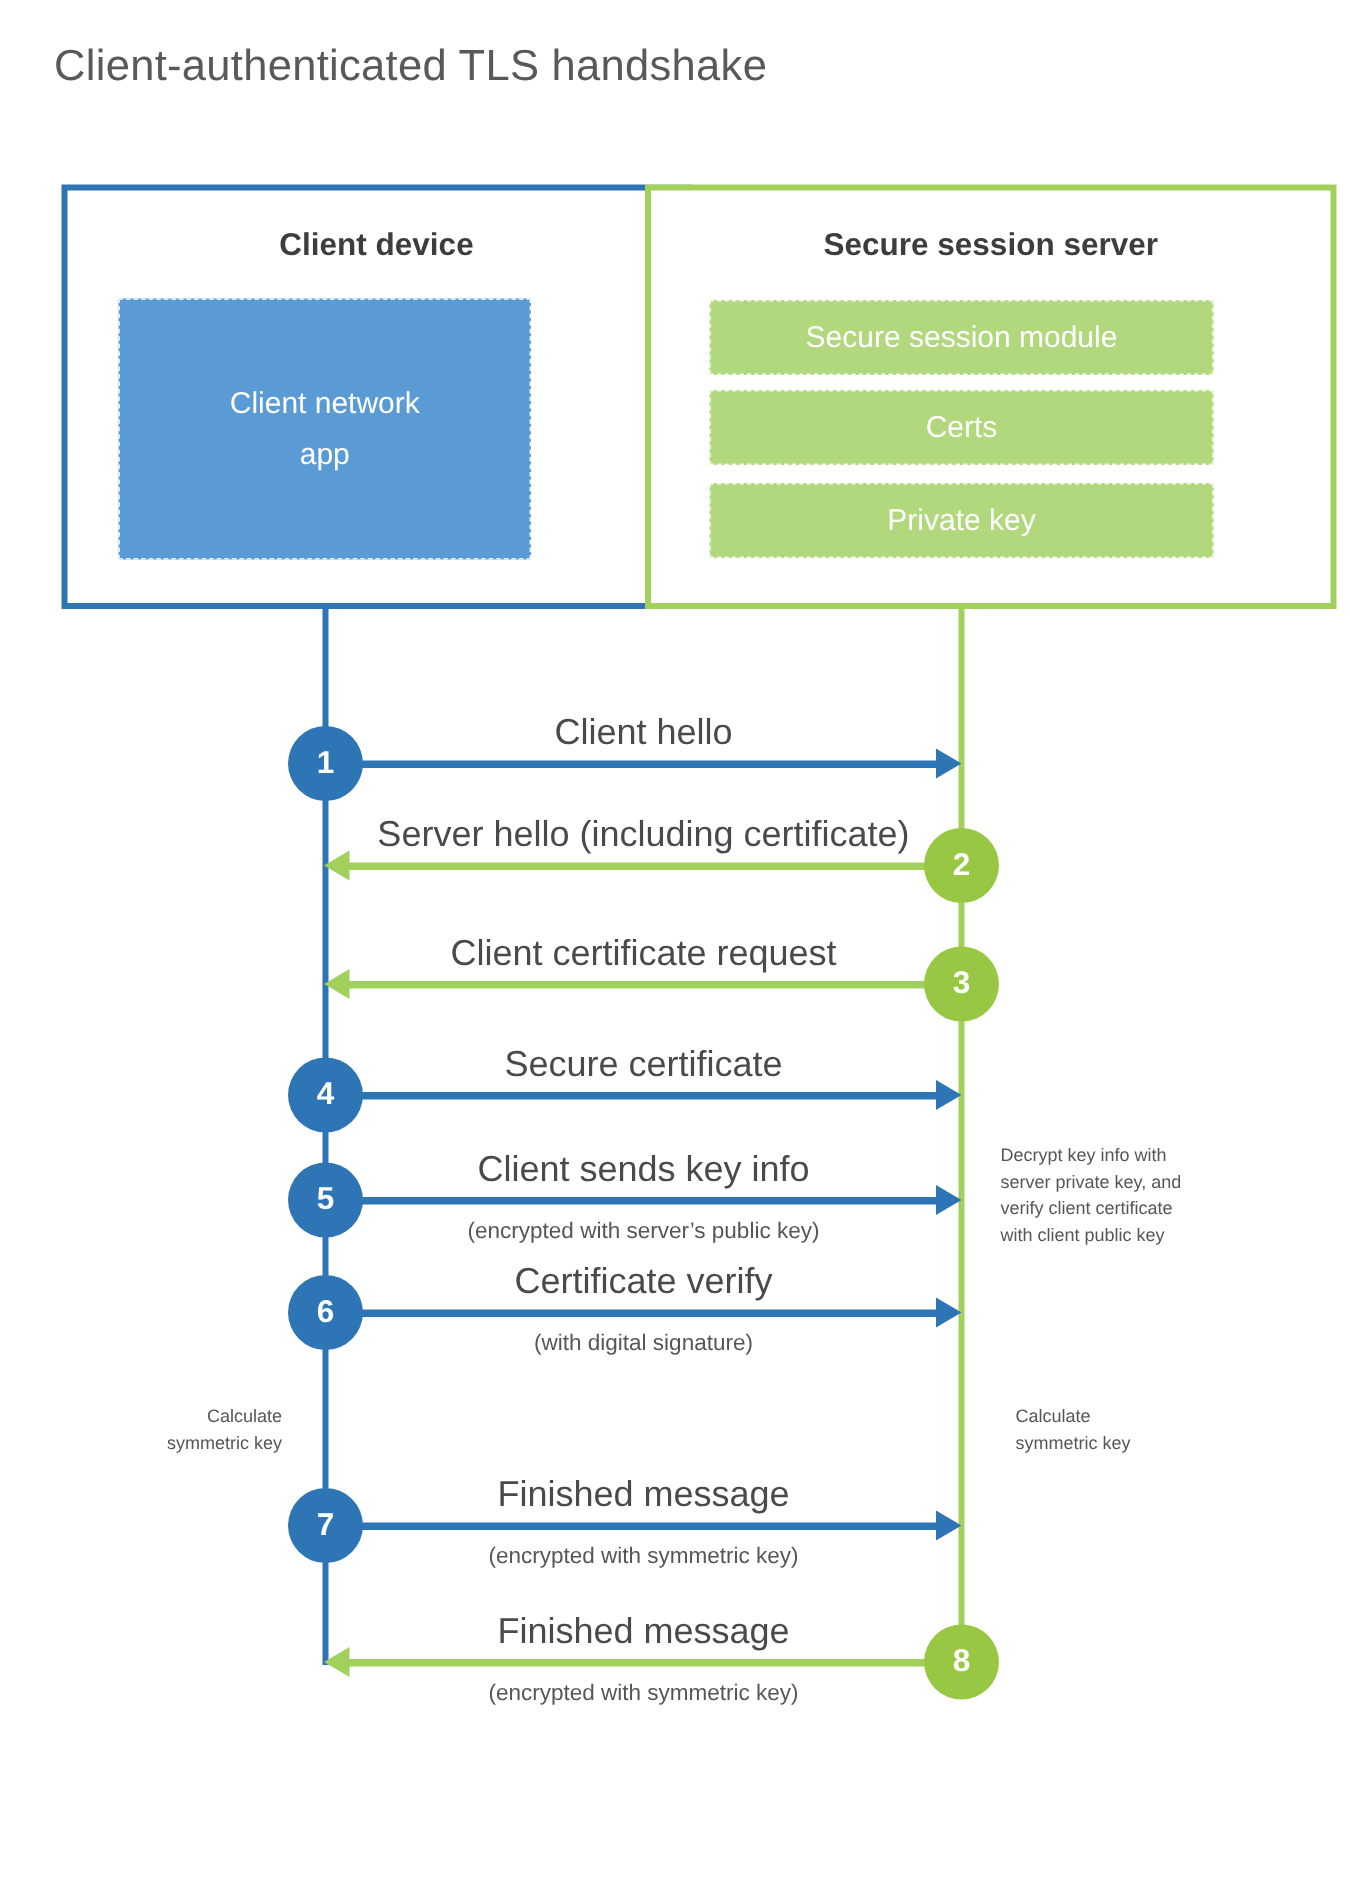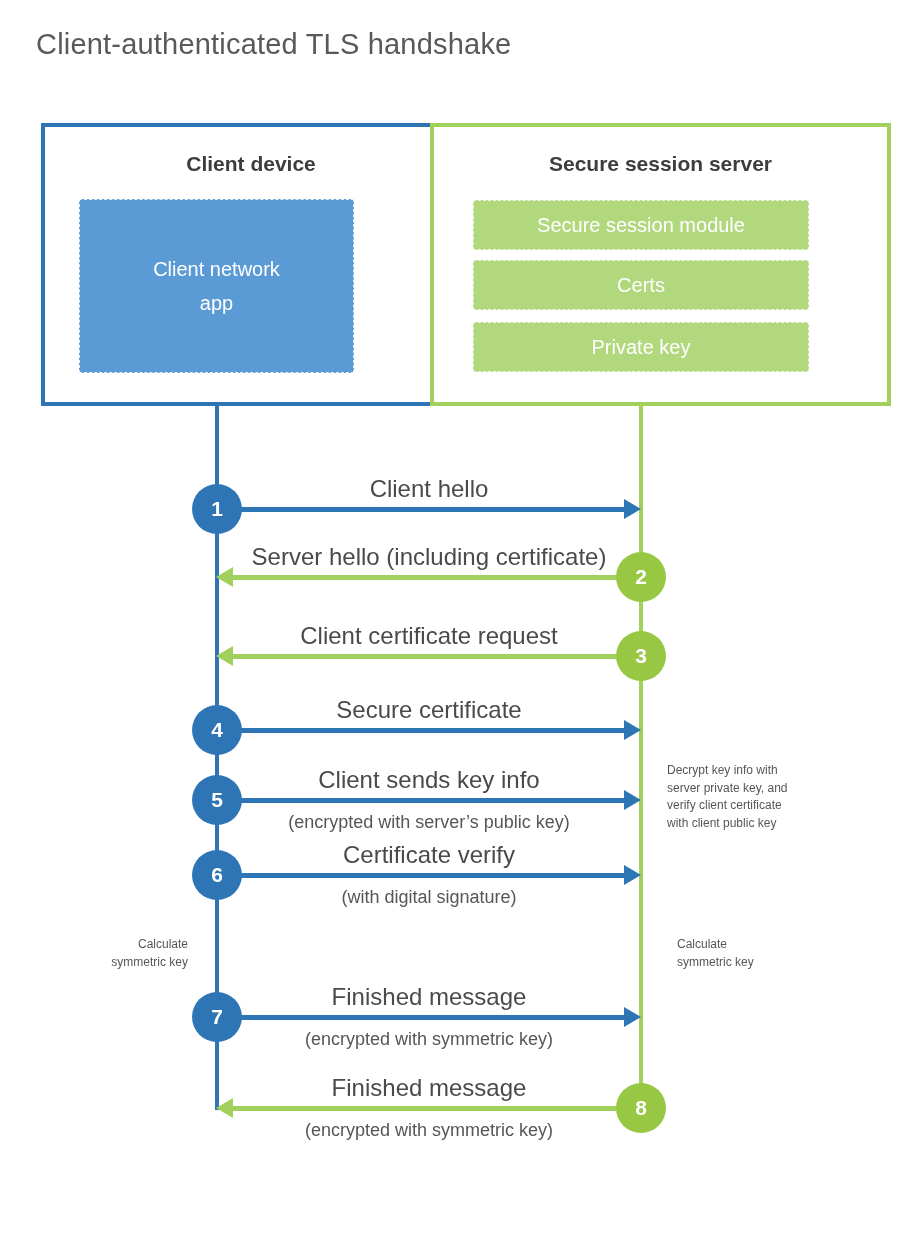--- a/index.html
+++ b/index.html
@@ -48,21 +48,21 @@
   .arrow-head{
     position:absolute;width:0;height:0;z-index:2;
     border-top:10px solid transparent;border-bottom:10px solid transparent;
   }
   .msg-label{
     position:absolute;left:199px;width:460px;text-align:center;
     font-size:24px;color:var(--text-label);z-index:1;
   }
   .msg-sub{
     position:absolute;left:199px;width:460px;text-align:center;
-    font-size:18px;color:var(--text-note);z-index:1;
+    font-size:15px;color:var(--text-note);z-index:1;
   }
   .note{
     position:absolute;font-size:12px;line-height:17.5px;color:var(--text-note);
   }
   #note-decrypt{left:667px;top:762px;width:180px;text-align:left;}
   #note-calc-left{left:66px;top:936px;width:122px;text-align:right;}
   #note-calc-right{left:677px;top:936px;width:140px;text-align:left;}
 </style>
 </head>
 <body>

